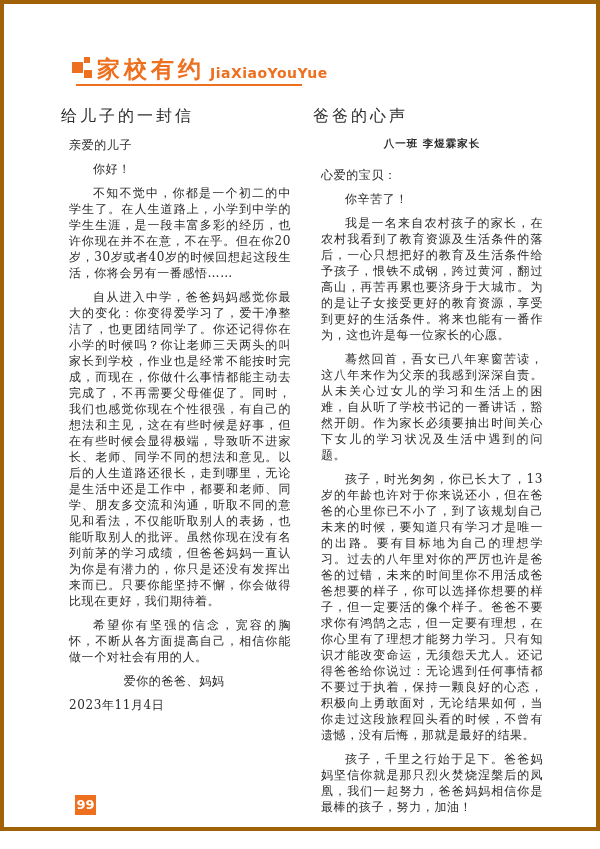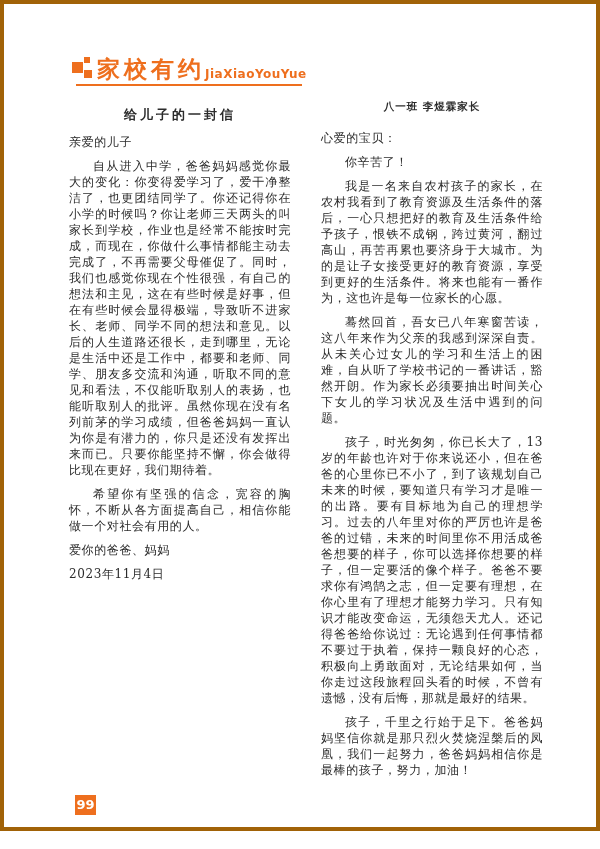--- a/index.html
+++ b/index.html
@@ -22,42 +22,42 @@
   .logo-icon .sq2 { width: 6px;  height: 6px;  left: 12px; top: 3px; }
   .logo-icon .sq3 { width: 8px;  height: 8px;  left: 12px; top: 16px; }
   .logo-title {
     color: var(--accent);
     font-size: 23px; font-weight: bold; letter-spacing: 4px;
     line-height: 1; margin-left: 4px;
     font-family: "DejaVu Sans", "Liberation Sans", sans-serif;
   }
   .logo-sub {
     color: var(--accent);
-    font-size: 12px; font-weight: bold; letter-spacing: 0.5px;
-    line-height: 1; padding-bottom: 1px;
+    font-size: 14px; font-weight: bold; letter-spacing: 0.5px;
+    margin-left: 5px; line-height: 1; padding-bottom: 1px;
     font-family: "DejaVu Sans", "Liberation Sans", sans-serif;
   }
   .header-rule { width: 226px; height: 2px; background: var(--accent); margin: 3px 0 0 4px; }
   
   main { display: flex; gap: 14px; padding: 14px 45px 0 57px; }
   article { flex: 1 1 0; min-width: 0; }
   h1 {
-    margin: 6px 0 10px; text-align: center;
-    font-size: 13px; font-weight: bold; letter-spacing: 3px;
+    margin: 6px 0 10px; 
+    font-size: 16px; font-weight: normal; letter-spacing: 3px;
   }
   .byline {
     text-align: center; font-size: 10.5px; letter-spacing: 1px;
     margin: 0 0 16px; font-weight: bold;
   }
   p {
     margin: 8px; font-size: 12px; line-height: 16px;
     letter-spacing: 0.6px; text-align: justify;
   }
   .indent { text-indent: 24px; }
-  .signature { text-align: left; padding-right: 12px; margin-top: 2px; }
+  .signature { text-align: center; padding-right: 12px; margin-top: 2px; }
   .date { text-align: left; padding-right: 8px; }
   
   .page-number {
     position: absolute; left: 71px; top: 791px;
     width: 21px; height: 20px; line-height: 20px;
     background: var(--accent); color: #ffffff;
     font-size: 13px; font-weight: bold; text-align: center;
     font-family: "DejaVu Sans", "Liberation Sans", sans-serif;
   }
 </style>
@@ -77,27 +77,30 @@
       <span class="logo-sub">JiaXiaoYouYue</span>
     </div>
     <div class="header-rule"></div>
   </header>
 
   <main>
 
     <article>
       <h1>给儿子的一封信</h1>
       <p class="salutation">亲爱的儿子</p>
+      <p class="indent">你好！</p>
+      <p class="indent">不知不觉中，你都是一个初二的中学生了。在人生道路上，小学到中学的学生生涯，是一段丰富多彩的经历，也许你现在并不在意，不在乎。但在你20岁，30岁或者40岁的时候回想起这段生活，你将会另有一番感悟……</p>
       <p class="indent">自从进入中学，爸爸妈妈感觉你最大的变化：你变得爱学习了，爱干净整洁了，也更团结同学了。你还记得你在小学的时候吗？你让老师三天两头的叫家长到学校，作业也是经常不能按时完成，而现在，你做什么事情都能主动去完成了，不再需要父母催促了。同时，我们也感觉你现在个性很强，有自己的想法和主见，这在有些时候是好事，但在有些时候会显得极端，导致听不进家长、老师、同学不同的想法和意见。以后的人生道路还很长，走到哪里，无论是生活中还是工作中，都要和老师、同学、朋友多交流和沟通，听取不同的意见和看法，不仅能听取别人的表扬，也能听取别人的批评。虽然你现在没有名列前茅的学习成绩，但爸爸妈妈一直认为你是有潜力的，你只是还没有发挥出来而已。只要你能坚持不懈，你会做得比现在更好，我们期待着。</p>
       <p class="indent">希望你有坚强的信念，宽容的胸怀，不断从各方面提高自己，相信你能做一个对社会有用的人。</p>
       <p class="signature">爱你的爸爸、妈妈</p>
       <p class="date">2023年11月4日</p>
     </article>
 
     <article>
+      <h1>爸爸的心声</h1>
       <div class="byline">八一班  李煜霖家长</div>
       <p class="salutation">心爱的宝贝：</p>
       <p class="indent">你辛苦了！</p>
       <p class="indent">我是一名来自农村孩子的家长，在农村我看到了教育资源及生活条件的落后，一心只想把好的教育及生活条件给予孩子，恨铁不成钢，跨过黄河，翻过高山，再苦再累也要济身于大城市。为的是让子女接受更好的教育资源，享受到更好的生活条件。将来也能有一番作为，这也许是每一位家长的心愿。</p>
       <p class="indent">蓦然回首，吾女已八年寒窗苦读，这八年来作为父亲的我感到深深自责。从未关心过女儿的学习和生活上的困难，自从听了学校书记的一番讲话，豁然开朗。作为家长必须要抽出时间关心下女儿的学习状况及生活中遇到的问题。</p>
       <p class="indent">孩子，时光匆匆，你已长大了，13岁的年龄也许对于你来说还小，但在爸爸的心里你已不小了，到了该规划自己未来的时候，要知道只有学习才是唯一的出路。要有目标地为自己的理想学习。过去的八年里对你的严厉也许是爸爸的过错，未来的时间里你不用活成爸爸想要的样子，你可以选择你想要的样子，但一定要活的像个样子。爸爸不要求你有鸿鹄之志，但一定要有理想，在你心里有了理想才能努力学习。只有知识才能改变命运，无须怨天尤人。还记得爸爸给你说过：无论遇到任何事情都不要过于执着，保持一颗良好的心态，积极向上勇敢面对，无论结果如何，当你走过这段旅程回头看的时候，不曾有遗憾，没有后悔，那就是最好的结果。</p>
       <p class="indent">孩子，千里之行始于足下。爸爸妈妈坚信你就是那只烈火焚烧涅槃后的凤凰，我们一起努力，爸爸妈妈相信你是最棒的孩子，努力，加油！</p>
 
     </article>
 

